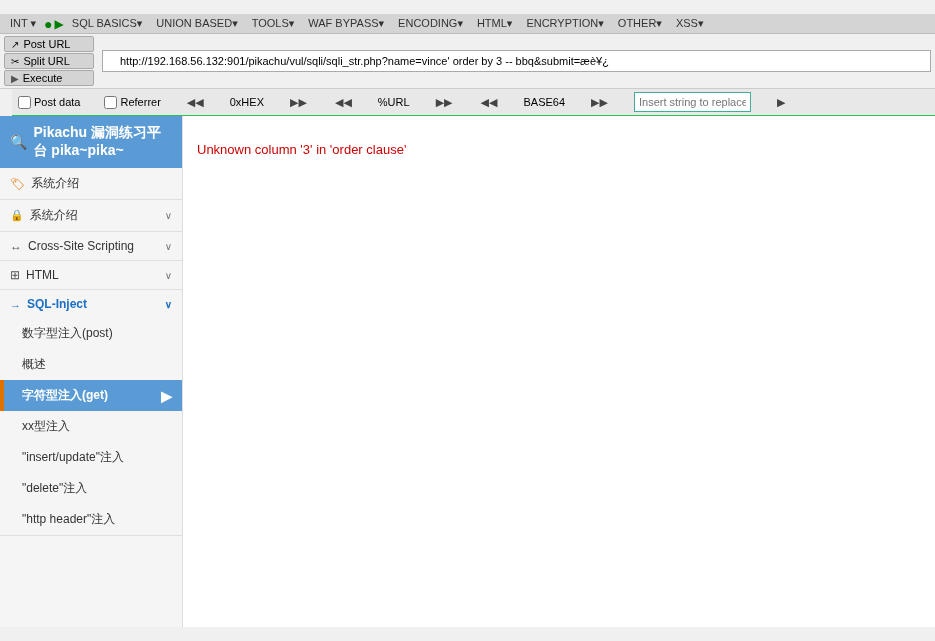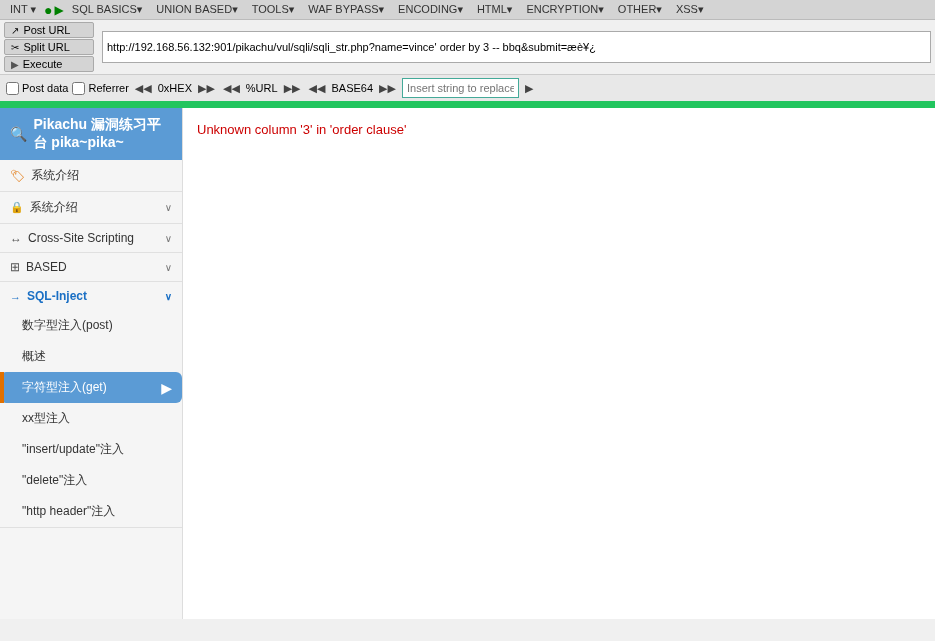--- a/index.html
+++ b/index.html
@@ -31,24 +31,24 @@
       text-align: left;
       width: 90px;
       display: flex;
       align-items: center;
       gap: 4px;
     }
 
     .url-input {
       flex: 1;
       border: 1px solid #aaa;
-      padding: 2px 4px;
+      padding: 2px 17px;
       font-size: 11px;
       background: white;
-      height: 32px;
+      height: 22px;
     }
 
     .menu-bar {
       background: #d4d4d4;
       border-bottom: 1px solid #bbb;
       display: flex;
       align-items: center;
       padding: 1px 4px;
       gap: 2px;
       font-size: 11px;
@@ -59,26 +59,27 @@
       cursor: pointer;
       white-space: nowrap;
       color: #333;
     }
 
     
     .checkbox-row {
       display: flex;
       align-items: center;
       padding: 3px 6px;
-      gap: 4px;
+      gap: 24px;
       background: #e8e8e8;
-      border-bottom: 7px solid #22c55e;
+      border-bottom: 1px solid #22c55e;
       font-size: 11px;
       flex-wrap: nowrap;
       overflow: hidden;
+      margin-left: 12px;
     }
 
     .checkbox-item {
       display: flex;
       align-items: center;
       gap: 3px;
       white-space: nowrap;
     }
 
     .arrow-btn {
@@ -140,22 +141,21 @@
       gap: 6px;
     }
 
     .sidebar-item.sub {
       padding-left: 22px;
       font-size: 12px;
     }
 
     .sidebar-item.sub-active {
       color: #e07000;
-      font-weight: normal;
-      border-radius: 6px;
+      font-weight: bold;
     }
 
     .sidebar-chevron {
       margin-left: auto;
       font-size: 10px;
       color: #777;
     }
 
     .sidebar-item.sql-active {
       background: none;
@@ -172,29 +172,29 @@
     #content {
       flex: 1;
       background: white;
       padding: 10px 14px;
       overflow: auto;
     }
 
     .error-text {
       color: #c00;
       font-size: 13px;
-      margin-top: 4px;
+      margin-top: 16px;
     }
 
     .execute-icon::before { content: "▶"; font-size: 10px; color: #555; }
   </style>
 </head>
 <body>
 
-<div id="app" style="width:935px; height:641px; overflow:hidden; display:flex; flex-direction:column;">
+<div id="app" style="width:935px; height:641px; overflow:hidden; display:flex; flex-direction:column;justify-content:center;">
 
   <div class="menu-bar">
     <span class="menu-item">INT ▾</span>
     <span style="color:green; font-size:14px; cursor:pointer;">●</span>
     <span style="color:green; font-size:12px; cursor:pointer;">▶</span>
     <span class="menu-item">SQL BASICS▾</span>
     <span class="menu-item">UNION BASED▾</span>
     <span class="menu-item">TOOLS▾</span>
     <span class="menu-item">WAF BYPASS▾</span>
     <span class="menu-item">ENCODING▾</span>
@@ -271,21 +271,21 @@
         <div class="sidebar-item">
           <span style="font-size:12px; color:#555;">↔</span>
           <span>Cross-Site Scripting</span>
           <span class="sidebar-chevron">∨</span>
         </div>
       </div>
 
       <div class="sidebar-section">
         <div class="sidebar-item">
           <span style="font-size:12px; color:#555;">⊞</span>
-          <span>BASED</span>
+          <span>HTML</span>
           <span class="sidebar-chevron">∨</span>
         </div>
       </div>
 
       <div class="sidebar-section">
         <div class="sidebar-item sql-active">
           <span class="sidebar-arrow">→</span>
           <span>SQL-Inject</span>
           <span class="sidebar-chevron" style="color:#1a6fc4;">∨</span>
         </div>

